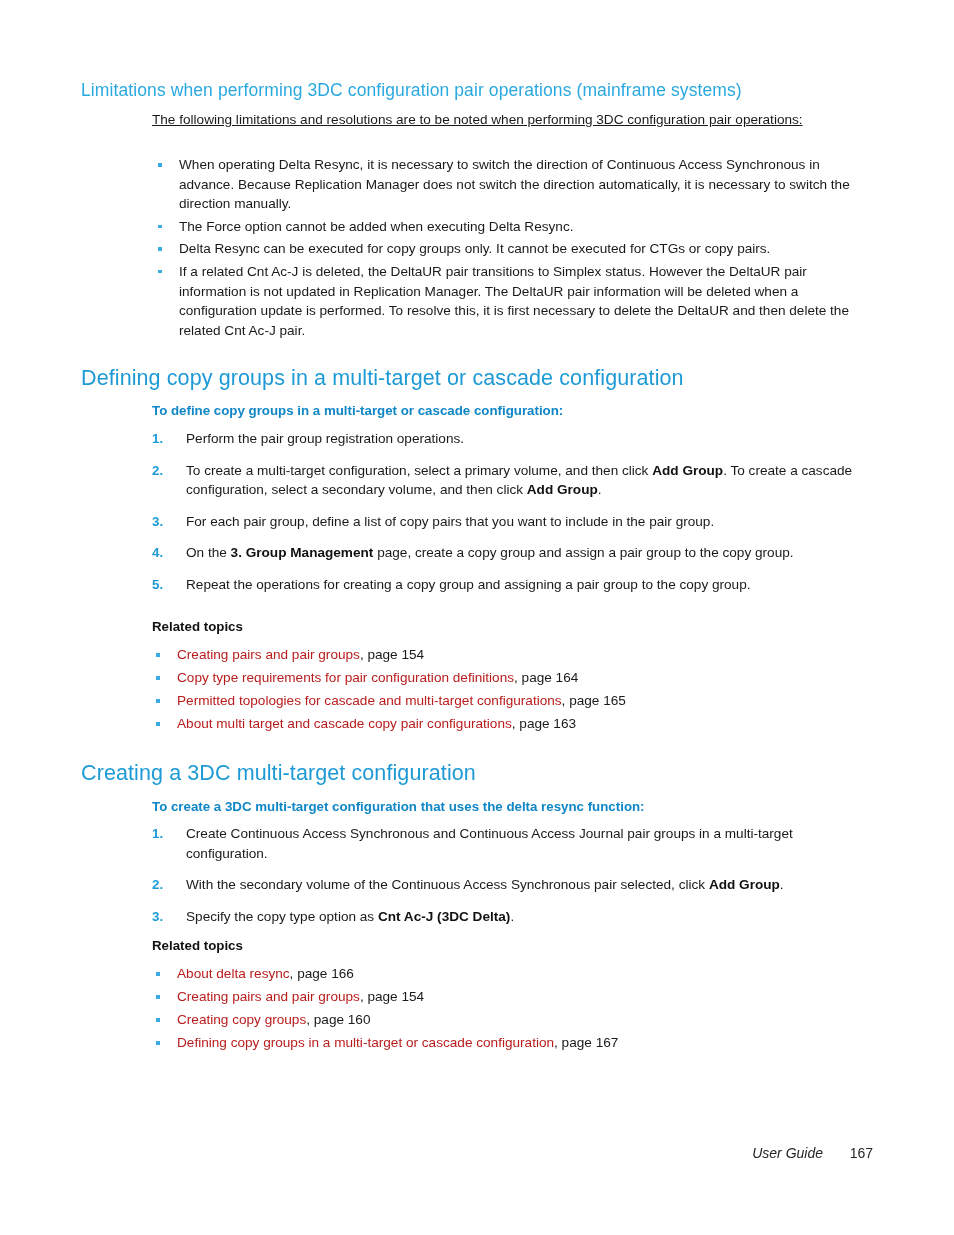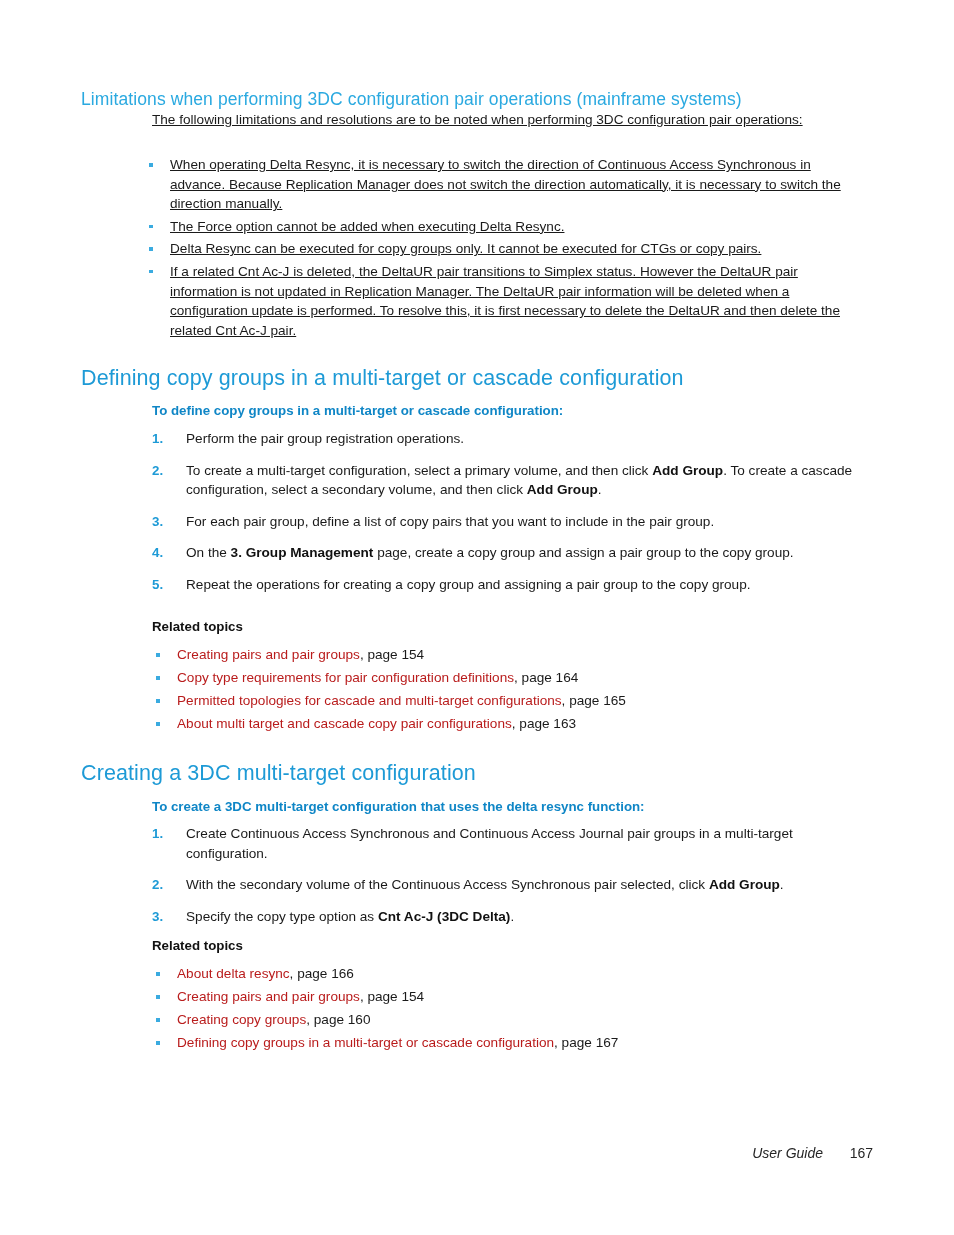--- a/index.html
+++ b/index.html
@@ -61,23 +61,22 @@
   .para {
     position: absolute;
     font-size: 13.6px;
     line-height: 19.5px;
     color: #1a1a1a;
   }
 
   
   .blist {
     position: absolute;
-    left: 145px;
+    left: 154px;
     width: 700px;
-    text-decoration: underline;
   }
   .bitem {
     position: relative;
     padding-left: 25px;
     font-size: 13.6px;
     line-height: 19.6px;
     color: #1a1a1a;
     margin-bottom: 3px;
   }
   .bitem .sq {
@@ -170,21 +169,21 @@
     right: 81px;
     font-size: 14px;
     color: #262626;
   }
 </style>
 </head>
 <body>
 
 <div class="page">
 
-  <div class="h-sub" style="top:88px;">Limitations when performing 3DC configuration pair operations (mainframe systems)</div>
+  <div class="h-sub" style="top:79px;">Limitations when performing 3DC configuration pair operations (mainframe systems)</div>
 
   <div class="para" style="left:152px; top:110px; width:690px;text-decoration:underline;">The following limitations and resolutions are to be noted when performing 3DC configuration pair operations:</div>
 
   <div class="blist" style="top:155px;">
     <div class="bitem">
       <span class="sq"></span>
       <span>When operating Delta Resync, it is necessary to switch the direction of Continuous Access Synchronous in advance. Because Replication Manager does not switch the direction automatically, it is necessary to switch the direction manually.</span>
     </div>
     <div class="bitem">
       <span class="sq"></span>

